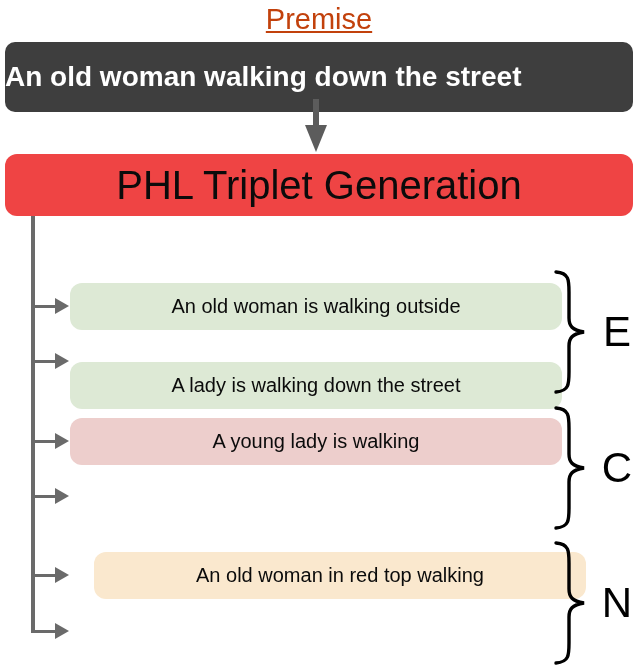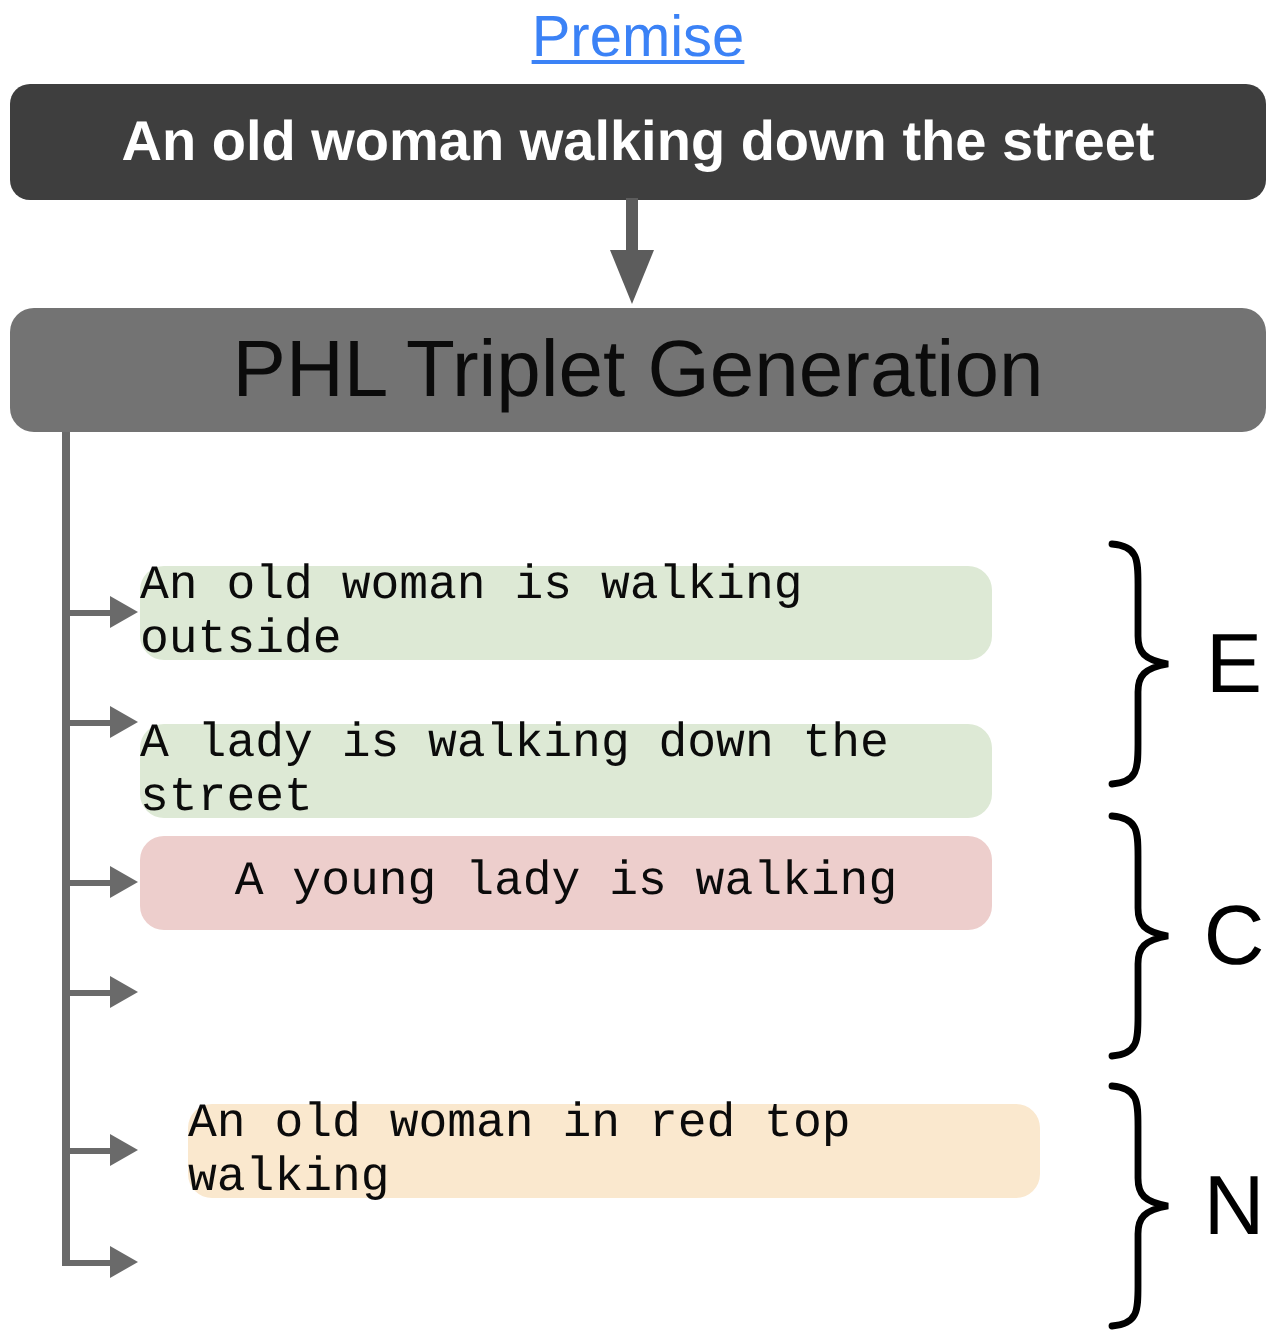--- a/index.html
+++ b/index.html
@@ -10,41 +10,41 @@
     background: #ffffff;
     font-family: "Liberation Sans", sans-serif;
     color: #000;
     overflow: hidden;
   }
   .centered-title {
     position: absolute;
     left: 0; width: 638px;
     text-align: center;
     text-decoration: underline;
-    color: #3b82f6;
+    color: #c2410c;
   }
   .premise-title { top: 3px; font-size: 29px; }
   .hyp-header   { top: 237px; font-size: 28px; }
 
   .premise-box {
     position: absolute;
     left: 5px; top: 42px;
-    width: 628px; height: 58px;
+    width: 628px; height: 70px;
     background: #3e3e3e;
     border-radius: 10px;
-    display: flex; align-items: center; justify-content: center;
+    display: flex; align-items: center; justify-content: flex-start;
     color: #ffffff;
     font-weight: bold;
     font-size: 28px;
   }
   .generator-box {
     position: absolute;
     left: 5px; top: 154px;
     width: 628px; height: 62px;
-    background: #737373;
+    background: #ef4444;
     border-radius: 12px;
     display: flex; align-items: center; justify-content: center;
     color: #0b0b0b;
     font-size: 40px;
   }
 
   
   .down-arrow-shaft {
     position: absolute;
     left: 313px; top: 99px;
@@ -82,26 +82,25 @@
     border-bottom: 8.5px solid transparent;
     border-left: 14px solid #6a6a6a;
   }
   .b1 { top: 298px; } .b2 { top: 353px; }
   .b3 { top: 433px; } .b4 { top: 488px; }
   .b5 { top: 567px; } .b6 { top: 623px; }
 
   .hyp-box {
     position: absolute;
     left: 70px;
-    width: 426px; height: 47px;
+    width: 492px; height: 47px;
     border-radius: 12px;
     display: flex; align-items: center; justify-content: center;
-    font-size: 24px;
+    font-size: 20px;
     color: #0b0b0b;
-    font-family: Liberation Mono, monospace;
   }
   .green { background: #dde9d5; }
   .pink  { background: #edcecc; }
   .tan   { background: #fae8ce; margin-left: 24px; }
   .e1 { top: 283px; } .e2 { top: 338px; margin-top: 24px; }
   .c1 { top: 418px; text-align: center; } .c2 { top: 473px; }
   .n1 { top: 552px; } .n2 { top: 608px; }
 
   .brace { position: absolute; left: 552px; width: 36px; height: 124px; }
   .br-e { top: 270px; } .br-c { top: 406px; } .br-n { top: 541px; }

